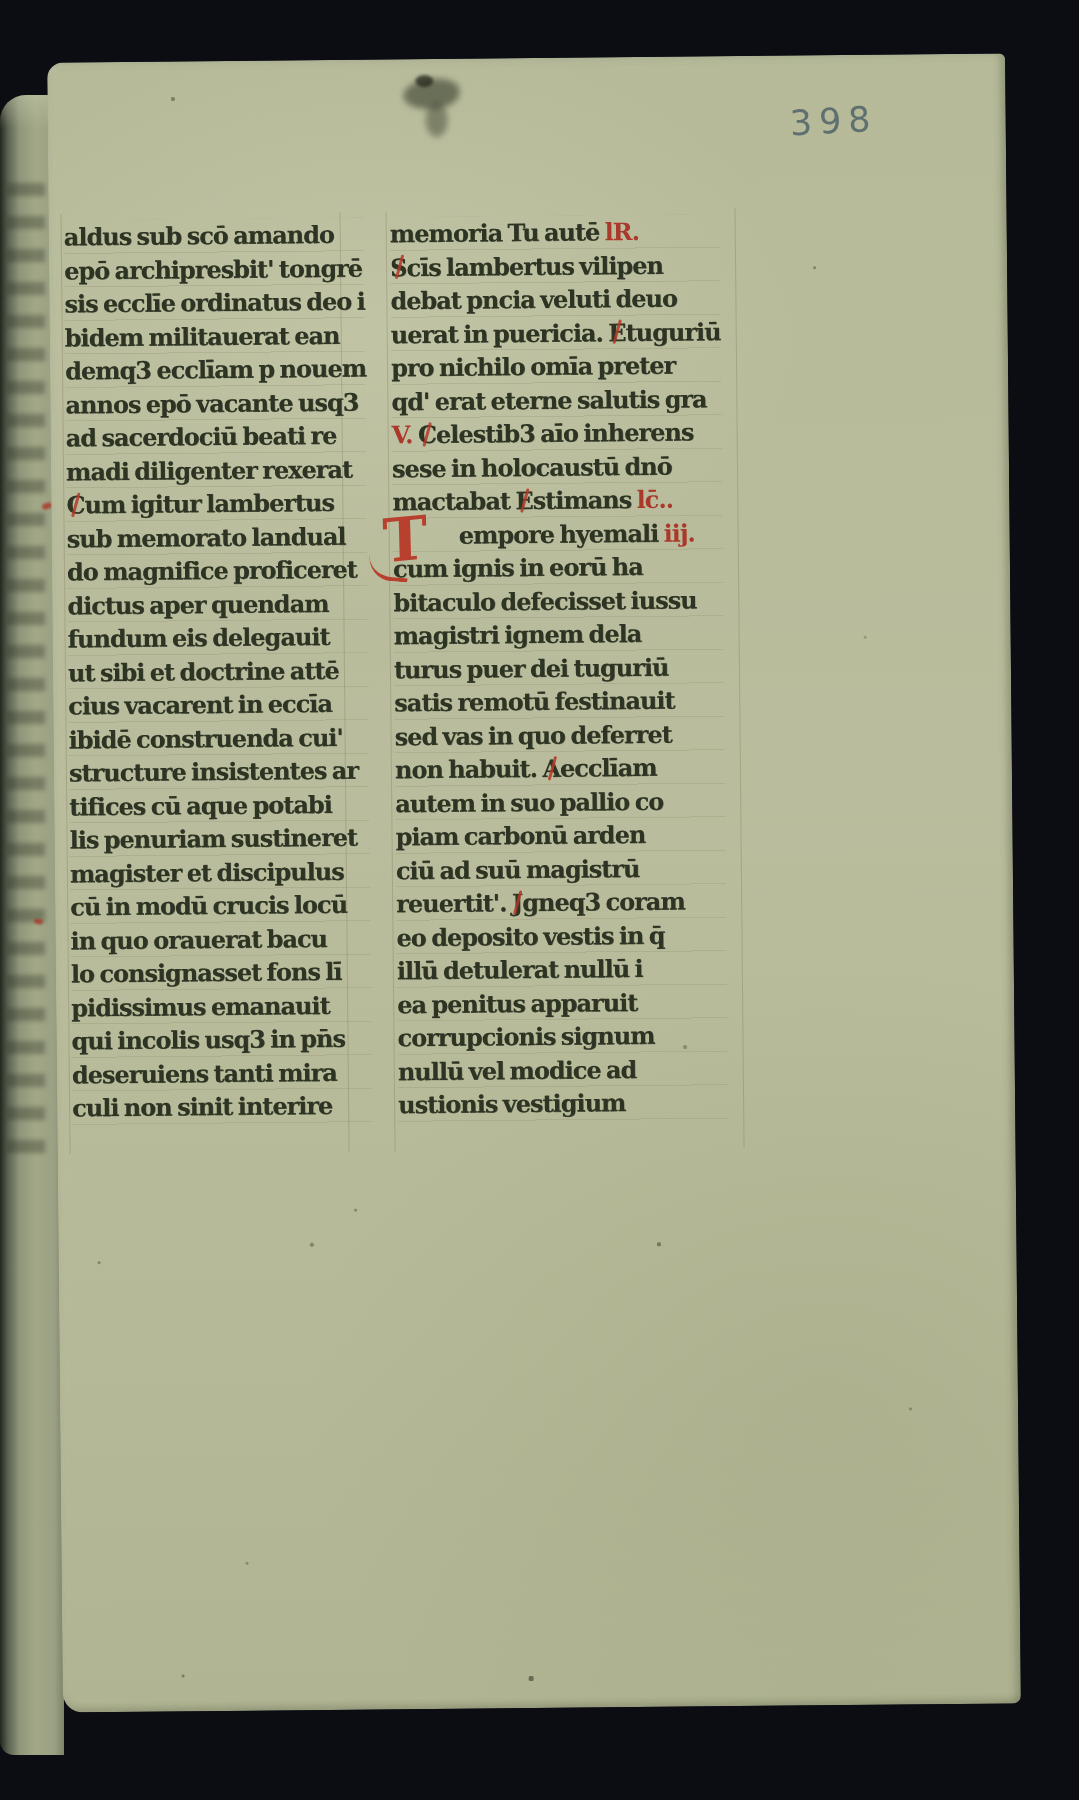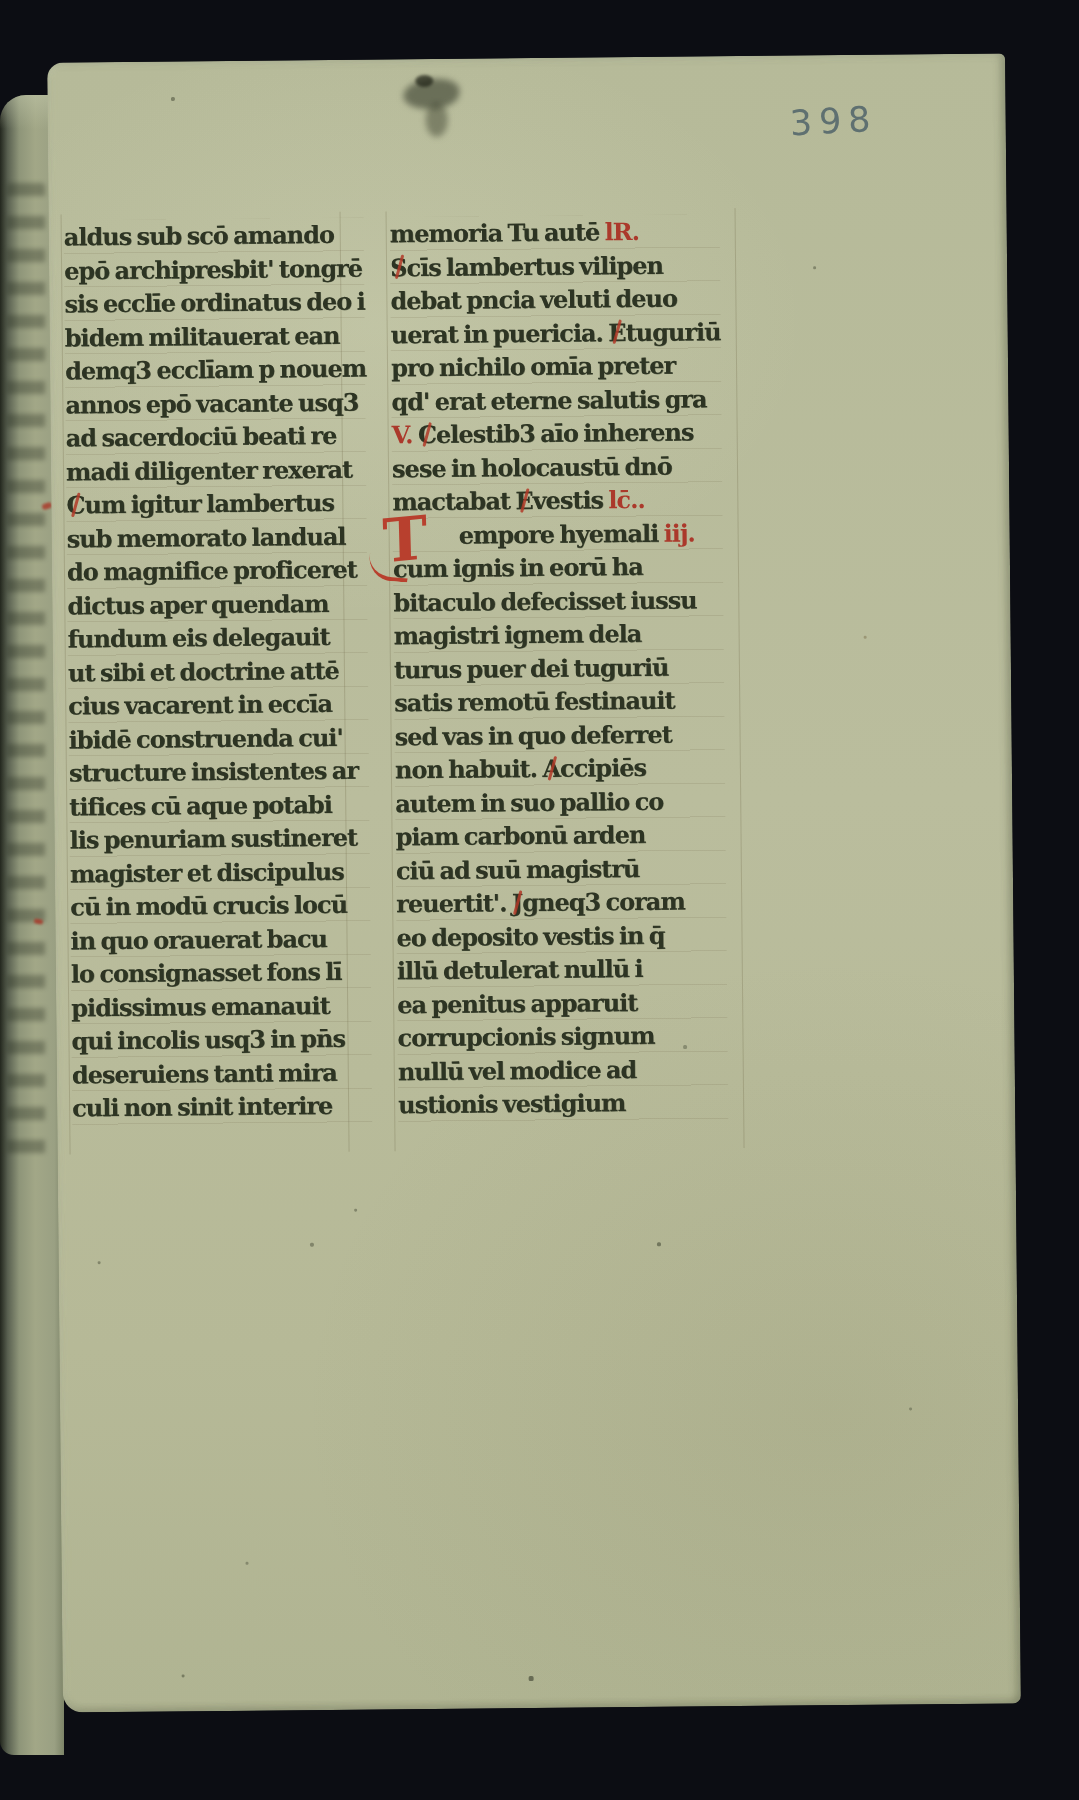--- a/index.html
+++ b/index.html
@@ -188,29 +188,29 @@
     </div>
   <div class="column right">
       <div class="ms-line"><span class="seg-ink">memoria Tu autē </span><span class="seg-red">lR.</span></div>
       <div class="ms-line"><span class="seg-touched">S</span><span class="seg-ink">cīs lambertus vilipen</span></div>
       <div class="ms-line"><span class="seg-ink">debat pncia veluti deuo</span></div>
       <div class="ms-line"><span class="seg-ink">uerat in puericia. </span><span class="seg-touched">E</span><span class="seg-ink">tuguriū</span></div>
       <div class="ms-line"><span class="seg-ink">pro nichilo omīa preter</span></div>
       <div class="ms-line"><span class="seg-ink">qd' erat eterne salutis gra</span></div>
       <div class="ms-line"><span class="seg-red">V. </span><span class="seg-touched">C</span><span class="seg-ink">elestib3 aīo inherens</span></div>
       <div class="ms-line"><span class="seg-ink">sese in holocaustū dnō</span></div>
-      <div class="ms-line"><span class="seg-ink">mactabat  </span><span class="seg-touched">E</span><span class="seg-ink">vestis </span><span class="seg-red">lc̄..</span></div>
+      <div class="ms-line"><span class="seg-ink">mactabat  </span><span class="seg-touched">E</span><span class="seg-ink">stimans </span><span class="seg-red">lc̄..</span></div>
       <div class="ms-line"><span class="seg-initial">T</span><span class="seg-ink">empore hyemali </span><span class="seg-red">iij.</span></div>
       <div class="ms-line"><span class="seg-ink">cum ignis in eorū ha</span></div>
       <div class="ms-line"><span class="seg-ink">bitaculo defecisset iussu</span></div>
       <div class="ms-line"><span class="seg-ink">magistri ignem dela</span></div>
       <div class="ms-line"><span class="seg-ink">turus puer dei tuguriū</span></div>
       <div class="ms-line"><span class="seg-ink">satis remotū festinauit</span></div>
       <div class="ms-line"><span class="seg-ink">sed vas in quo deferret</span></div>
-      <div class="ms-line"><span class="seg-ink">non habuit. </span><span class="seg-touched">A</span><span class="seg-ink">ccipiēs</span></div>
+      <div class="ms-line"><span class="seg-ink">non habuit. </span><span class="seg-touched">A</span><span class="seg-ink">ecclīam</span></div>
       <div class="ms-line"><span class="seg-ink">autem in suo pallio co</span></div>
       <div class="ms-line"><span class="seg-ink">piam carbonū arden</span></div>
       <div class="ms-line"><span class="seg-ink">ciū ad suū magistrū</span></div>
       <div class="ms-line"><span class="seg-ink">reuertit'. </span><span class="seg-touched">J</span><span class="seg-ink">gneq3 coram</span></div>
       <div class="ms-line"><span class="seg-ink">eo deposito vestis in q̄</span></div>
       <div class="ms-line"><span class="seg-ink">illū detulerat nullū i</span></div>
       <div class="ms-line"><span class="seg-ink">ea penitus apparuit</span></div>
       <div class="ms-line"><span class="seg-ink">corrupcionis signum</span></div>
       <div class="ms-line"><span class="seg-ink">nullū vel modice ad</span></div>
       <div class="ms-line"><span class="seg-ink">ustionis vestigium</span></div>

